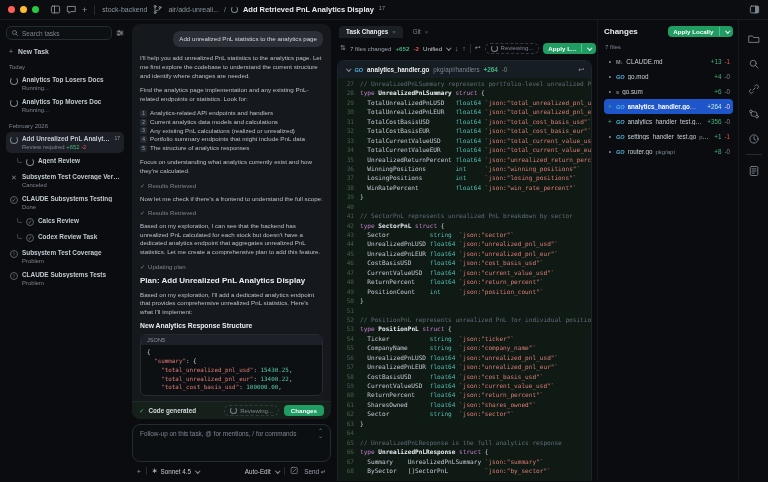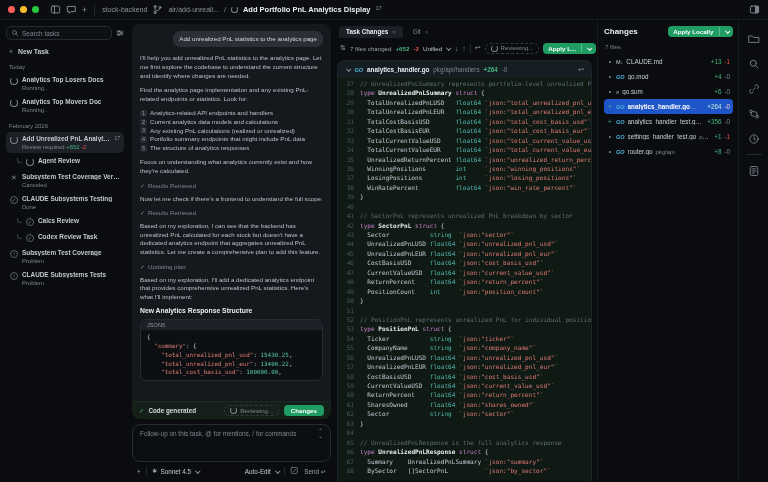--- a/index.html
+++ b/index.html
@@ -156,21 +156,21 @@
     <svg viewBox="0 0 16 16">
         <circle cx="4.5" cy="3.5" r="1.5"></circle>
         <circle cx="4.5" cy="12.5" r="1.5"></circle>
         <circle cx="11.5" cy="5" r="1.5"></circle>
         <path d="M4.5 5v6M11.5 6.5c0 2.2-2.5 3-5 3.2"></path>
       </svg>
     </span>
   <span class="tb-dim">air/add-unreali...</span>
   <span class="tb-dim">/</span>
   <span class="spin"></span>
-  <span class="tb-title">Add Portfolio PnL Analytics Display</span>
+  <span class="tb-title">Add Retrieved PnL Analytics Display</span>
   <span class="tb-badge">17</span>
   <span class="tb-ic" style="margin-left:auto">
     <svg viewBox="0 0 16 16">
         <rect x="2" y="3" width="12" height="10" rx="2"></rect>
         <path d="M9.5 3v10"></path>
         <rect x="9.5" y="3" width="4.5" height="10" fill="#7d8590" stroke="none"></rect>
       </svg>
     </span>
 </div>
 
@@ -332,20 +332,21 @@
             <div class="cp">Now let me check if there's a frontend to understand the full scope:</div>
             <div class="tool">
               <span class="tk-check">✓</span>
               <span>Results Retrieved</span>
             </div>
             <div class="cp">Based on my exploration, I can see that the backend has unrealized PnL calculated for each stock but doesn't have a dedicated analytics endpoint that aggregates unrealized PnL statistics. Let me create a comprehensive plan to add this feature.</div>
             <div class="tool">
               <span class="tk-check">✓</span>
               <span>Updating plan</span>
             </div>
+            <div class="ch1">Plan: Add Unrealized PnL Analytics Display</div>
             <div class="cp">Based on my exploration, I'll add a dedicated analytics endpoint that provides comprehensive unrealized PnL statistics. Here's what I'll implement:</div>
             <div class="ch2">New Analytics Response Structure</div>
             <div class="codeblock">
               <div class="cb-head">JSON5</div>
               <div class="cb-body">{
   <span class="tg">"summary"</span>: {
     <span class="tg">"total_unrealized_pnl_usd"</span>: <span class="tn">15430.25</span>,
     <span class="tg">"total_unrealized_pnl_eur"</span>: <span class="tn">13400.22</span>,
     <span class="tg">"total_cost_basis_usd"</span>: <span class="tn">100000.00</span>,</div>
             </div>

